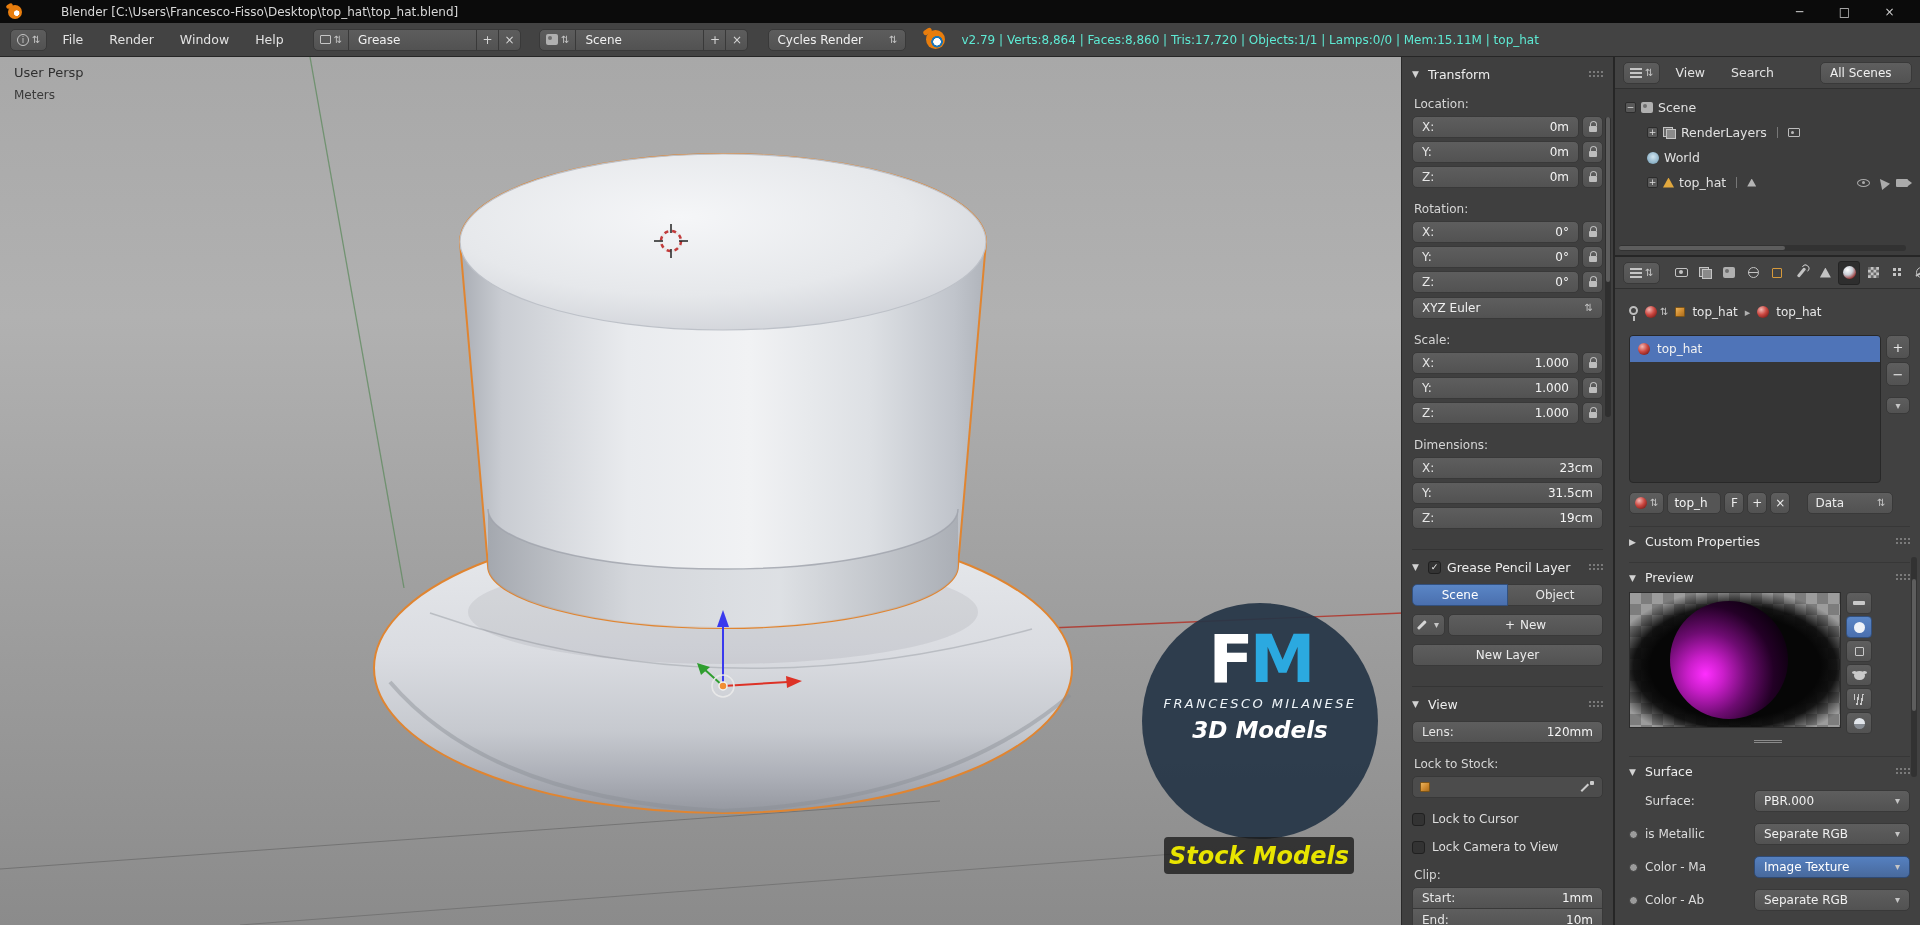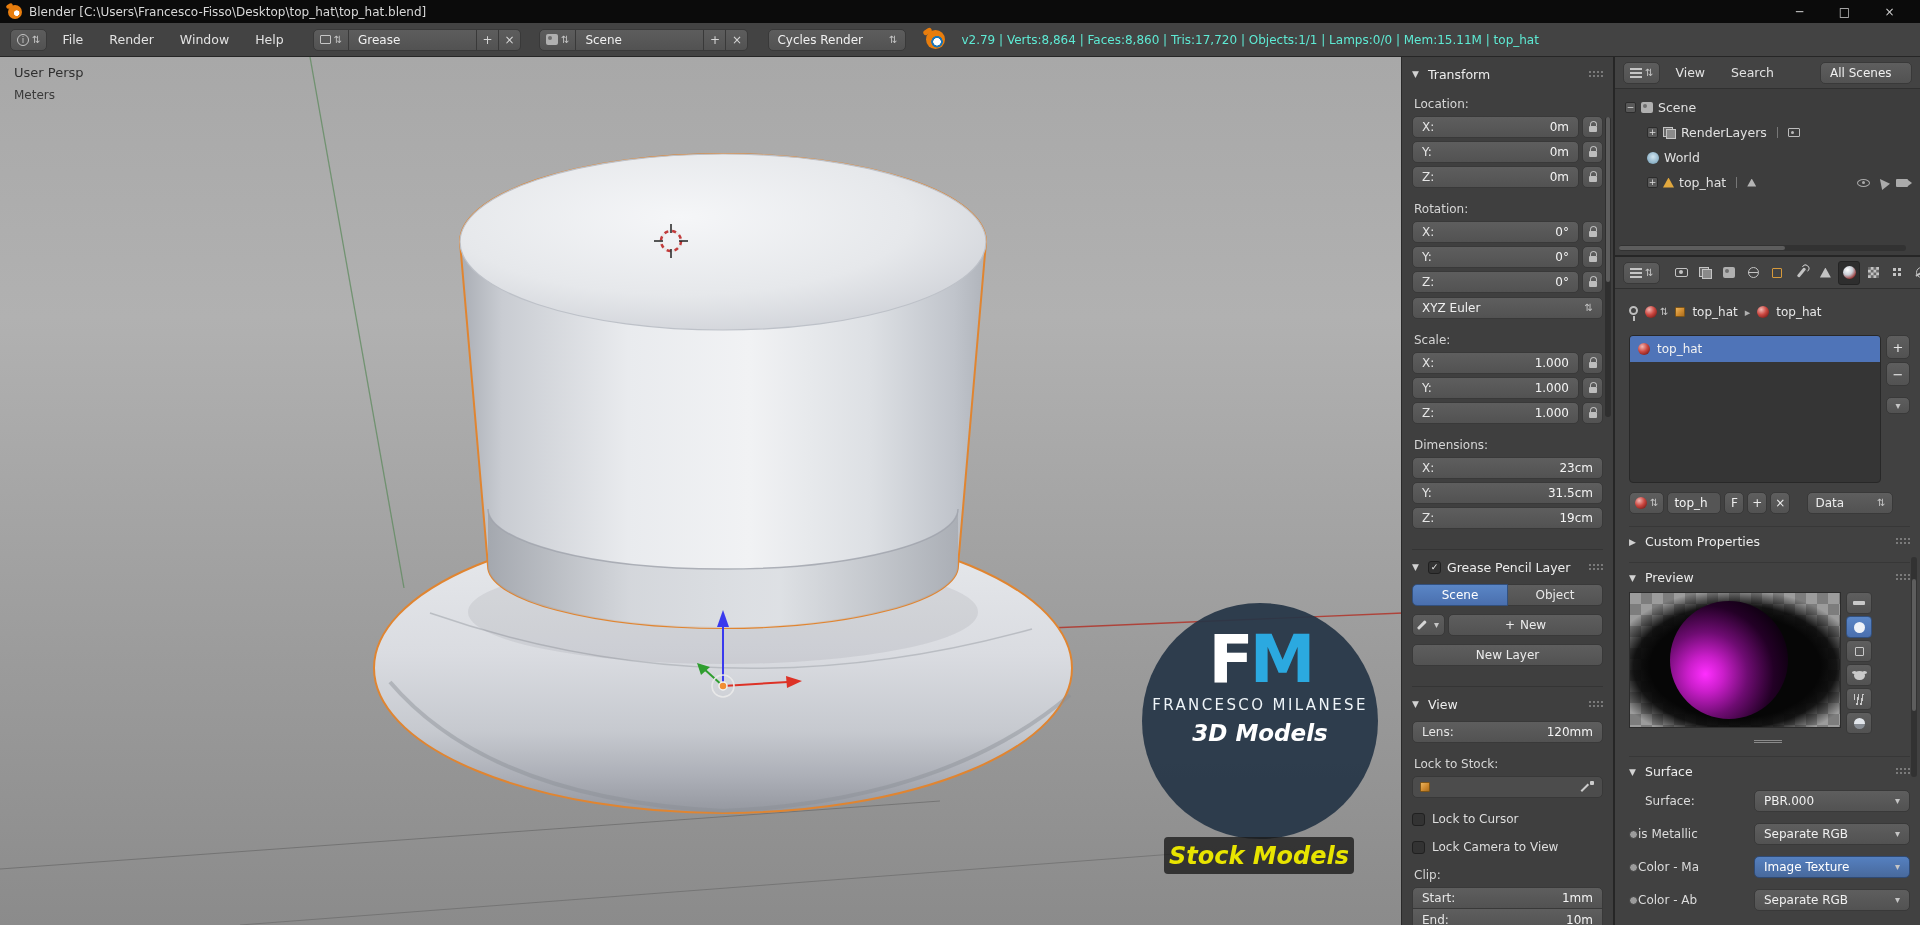--- a/index.html
+++ b/index.html
@@ -1,21 +1,21 @@
 <!DOCTYPE html>
 <html><head>
 <meta charset="utf-8">
 <style>
   * { box-sizing: border-box; margin: 0; padding: 0; }
   html,body { width:1920px; height:925px; overflow:hidden; background:#1a1a1a;
     font-family:"DejaVu Sans", sans-serif; font-size:12px; color:#e4e4e4; }
   .app { width:1920px; height:925px; display:flex; flex-direction:column; }
 
   
-  .titlebar { height:23px; background:#0b0b0b; display:flex; align-items:center; padding:0 8px; flex:0 0 auto; }
+  .titlebar { height:23px; background:#0b0b0b; display:flex; align-items:center; padding:0 8px; flex:0 0 auto;gap:32px; }
   .blicon { width:14px; height:14px; border-radius:50%;
     background:radial-gradient(circle at 62% 58%, #ffffff 0 2.5px, #e87d0d 3px 100%); position:relative; margin-right:7px; }
   .blicon::before { content:''; position:absolute; left:-2px; top:-1px; width:7px; height:4px; background:#e87d0d; border-radius:4px; transform:rotate(-30deg); }
   .wtitle { color:#d8d8d8; font-size:12px; }
   .winbtns { margin-left:auto; display:flex; }
   .winbtn { width:45px; height:23px; display:flex; align-items:center; justify-content:center; color:#cfcfcf; font-size:12px; }
 
   
   .topbar { height:34px; background:#434343; border-bottom:1px solid #262626; display:flex; align-items:center; padding:0 10px; flex:0 0 auto; gap:4px; }
   .edbtn { height:22px; display:flex; align-items:center; gap:3px; padding:0 6px; background:linear-gradient(#5d5d5d,#525252); border:1px solid #393939; border-radius:5px; }
@@ -39,21 +39,21 @@
   .viewport { position:relative; width:1615px; flex:0 0 auto; background:linear-gradient(180deg,#a8a8a8 0%,#b1b1b1 30%,#9b9b9b 70%,#8b8b8b 100%); overflow:hidden; border-right:2px solid #262626; }
   .vp-svg { position:absolute; left:0; top:0; }
   .vp-label { position:absolute; left:14px; top:8px; color:#303030; font-size:13px; }
   .vp-units { position:absolute; left:14px; top:31px; color:#3a3a3a; font-size:12px; }
 
   
   .wm-circle { position:absolute; left:1142px; top:546px; width:236px; height:236px; border-radius:50%;
     background:rgba(38,54,71,0.93); display:flex; flex-direction:column; align-items:center; padding-top:26px; }
   .wm-fm { font-size:66px; font-weight:bold; line-height:0.95; letter-spacing:-4px; }
   .wm-f { color:#ffffff; } .wm-m { color:#2ba9e0; }
-  .wm-name { margin-top:4px; color:#eef4f8; font-size:15px; letter-spacing:2.4px; }
+  .wm-name { margin-top:4px; color:#eef4f8; font-size:13px; letter-spacing:2.4px;font-style:italic; }
   .wm-sub { margin-top:6px; color:#ffffff; font-size:23px; font-weight:bold; font-style:italic; }
   .wm-banner { position:absolute; left:1164px; top:780px; width:190px; height:37px; border-radius:4px;
     background:rgba(25,25,25,0.78); display:flex; align-items:center; justify-content:center;
     color:#e8e400; font-size:24px; font-weight:bold; font-style:italic; }
 
   
   .npanel { position:absolute; right:0; top:0; bottom:0; width:212px; background:#3f3f3f; border-left:1px solid #292929; padding:8px 10px; overflow:hidden; }
   .npanel .vscroll { position:absolute; right:2px; top:60px; width:6px; height:300px; background:#2f2f2f; border-radius:3px; }
   .npanel .vscroll .thumb { position:absolute; left:1px; right:1px; top:0; height:55%; background:#5d5d5d; border-radius:3px; }
   .panelhdr { display:flex; align-items:center; gap:6px; height:18px; }
@@ -183,21 +183,21 @@
   .pi-flat { width:12px; height:4px; background:#c9c9c9; border-radius:1px; }
   .pi-sphere { width:11px; height:11px; border-radius:50%; background:#eef2f8; }
   .pi-cube { width:9px; height:9px; border:1.5px solid #c9c9c9; border-radius:1px; }
   .pi-monkey { width:11px; height:9px; background:#c9c9c9; border-radius:50% 50% 46% 46%;
     box-shadow:-5px -3px 0 -3px #c9c9c9, 5px -3px 0 -3px #c9c9c9; }
   .pi-hair { width:10px; height:11px; background:repeating-linear-gradient(100deg,#c9c9c9 0 1.5px, transparent 1.5px 4px); }
   .pi-sky { width:11px; height:11px; border-radius:50%; background:linear-gradient(180deg,#e2e6eb 50%, #878c93 50%); }
   .rgrip { width:28px; height:5px; margin:5px auto 0 auto;
     background:linear-gradient(#0000 0 1px, #8a8a8a 1px 2px, #0000 2px 3px, #8a8a8a 3px 4px, #0000 4px); }
 
-  .srow { display:flex; align-items:center; gap:0; padding:0 10px 0 14px; margin-top:9px; height:24px; }
+  .srow { display:flex; align-items:center; gap:7px; padding:0 10px 0 14px; margin-top:9px; height:24px; }
   .slabel { color:#dcdcdc; margin-left:16px; }
   .slabel2 { color:#dcdcdc; }
   .srow .dd { width:156px; margin-left:auto; flex:0 0 auto; }
   .pr-vscroll { position:absolute; right:3px; top:300px; width:6px; height:220px; background:#323232; border-radius:3px; }
   .pr-vscroll .thumb { position:absolute; left:1px; right:1px; top:10%; height:60%; background:#5d5d5d; border-radius:3px; }
 </style>
 </head>
 <body>
 
 <div class="app">

